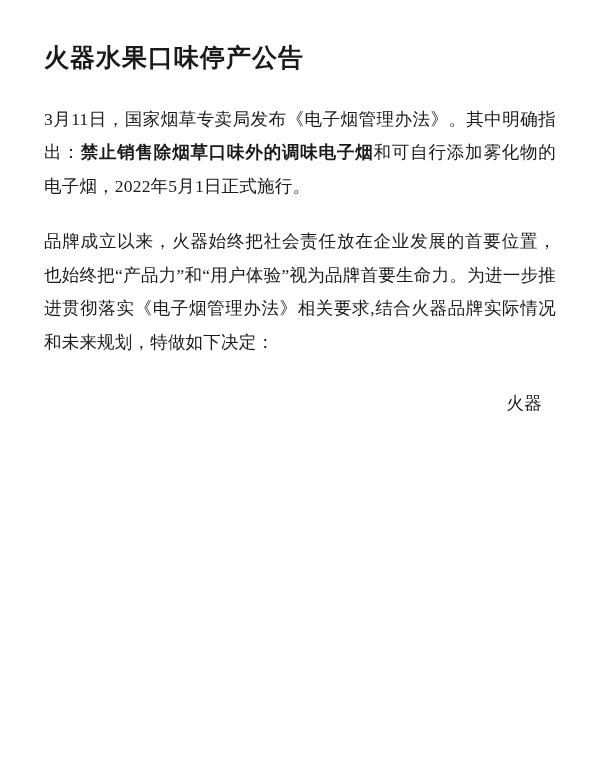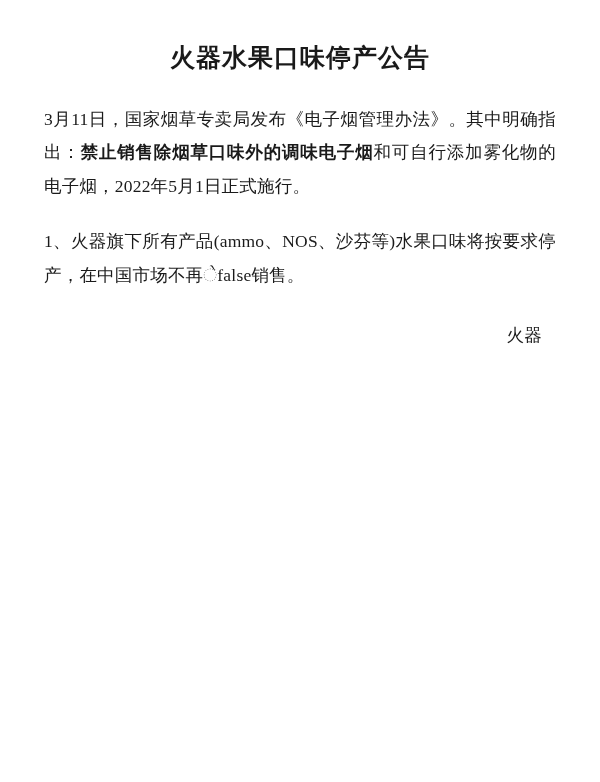--- a/index.html
+++ b/index.html
@@ -15,21 +15,21 @@
     overflow: hidden;
   }
   .page {
     width: 600px;
     height: 782px;
     box-sizing: border-box;
     padding: 34px 44px 18px 44px;
     position: relative;
   }
   .doc-title {
-    text-align: center;
+    text-align: left;
     font-size: 25px;
     font-weight: bold;
     letter-spacing: 1px;
     margin: 8px 0 28px 0;
     line-height: 1.3;
   }
   .para {
     font-size: 17.5px;
     line-height: 1.92;
     text-align: justify;
@@ -58,24 +58,24 @@
 <body>
 
 <div class="page">
 
   <h1 class="doc-title">火器水果口味停产公告</h1>
 
   <p class="para">
     <span>3月11日，国家烟草专卖局发布《电子烟管理办法》。其中明确指出：</span><span class="b">禁止销售除烟草口味外的调味电子烟</span><span>和可自行添加雾化物的电子烟，2022年5月1日正式施行。</span>
   </p>
 
+  <p class="para">
+    <span>品牌成立以来，火器始终把社会责任放在企业发展的首要位置，也始终把“产品力”和“用户体验”视为品牌首要生命力。为进一步推进贯彻落实《电子烟管理办法》相关要求,结合火器品牌实际情况和未来规划，特做如下决定：</span>
+  </p>
 
-  <p class="para list-item">
-    <span>1、火器旗下所有产品(ammo、NOS、沙芬等)水果口味将按要求停产，在中国市场不再ેfalse销售。</span>
-  </p>
 
 
 
   <div class="sign-block">
     <span class="sign-name">火器</span>
 
   </div>
 
 </div>
 

